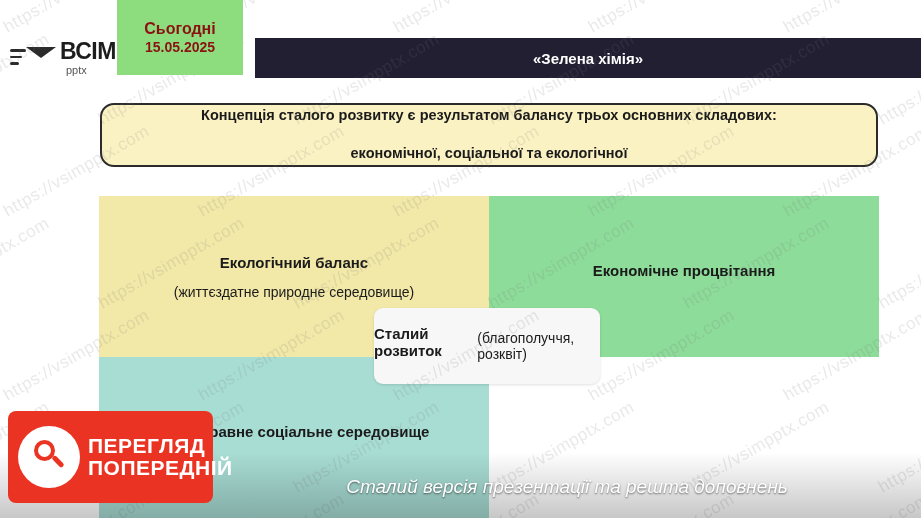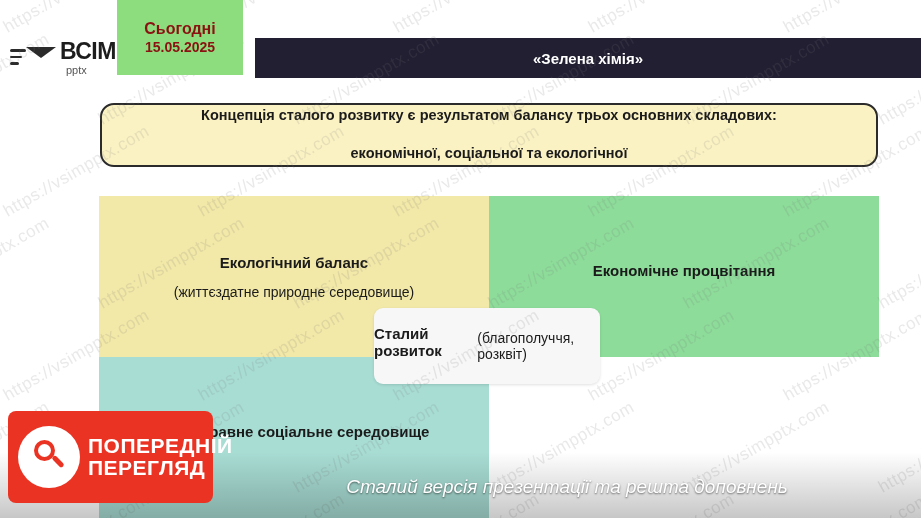--- a/index.html
+++ b/index.html
@@ -419,22 +419,22 @@
   <div class="bottom-scrim"></div>
 
   <div class="preview-badge">
     <div class="preview-circle">
       <div class="mag">
           <div class="ring"></div>
           <div class="handle"></div>
         </div>
     </div>
     <div class="preview-text">
+      <div>ПЕРЕГЛЯД</div>
       <div>ПОПЕРЕДНІЙ</div>
-      <div>ПЕРЕГЛЯД</div>
     </div>
   </div>
 
   <div class="bottom-note">
     <div>Сталий версія презентації та решта доповнень</div>
   </div>
 
 </div>
 
 </body></html>

